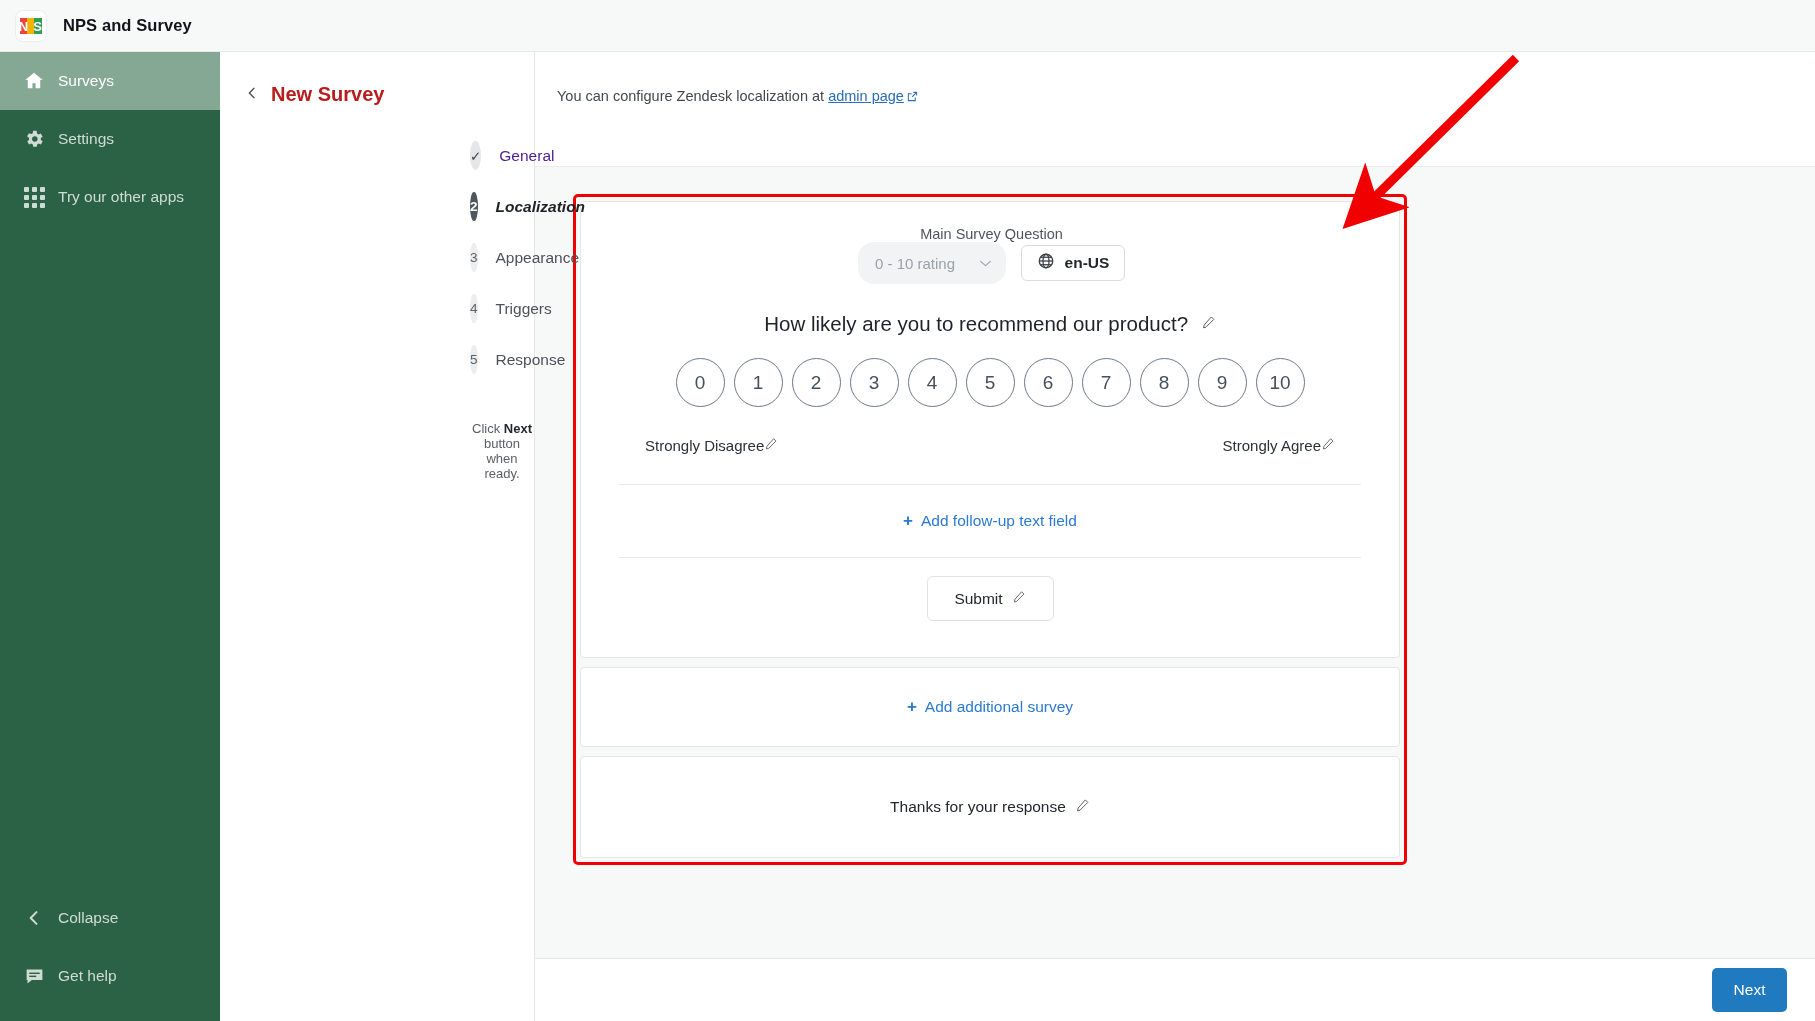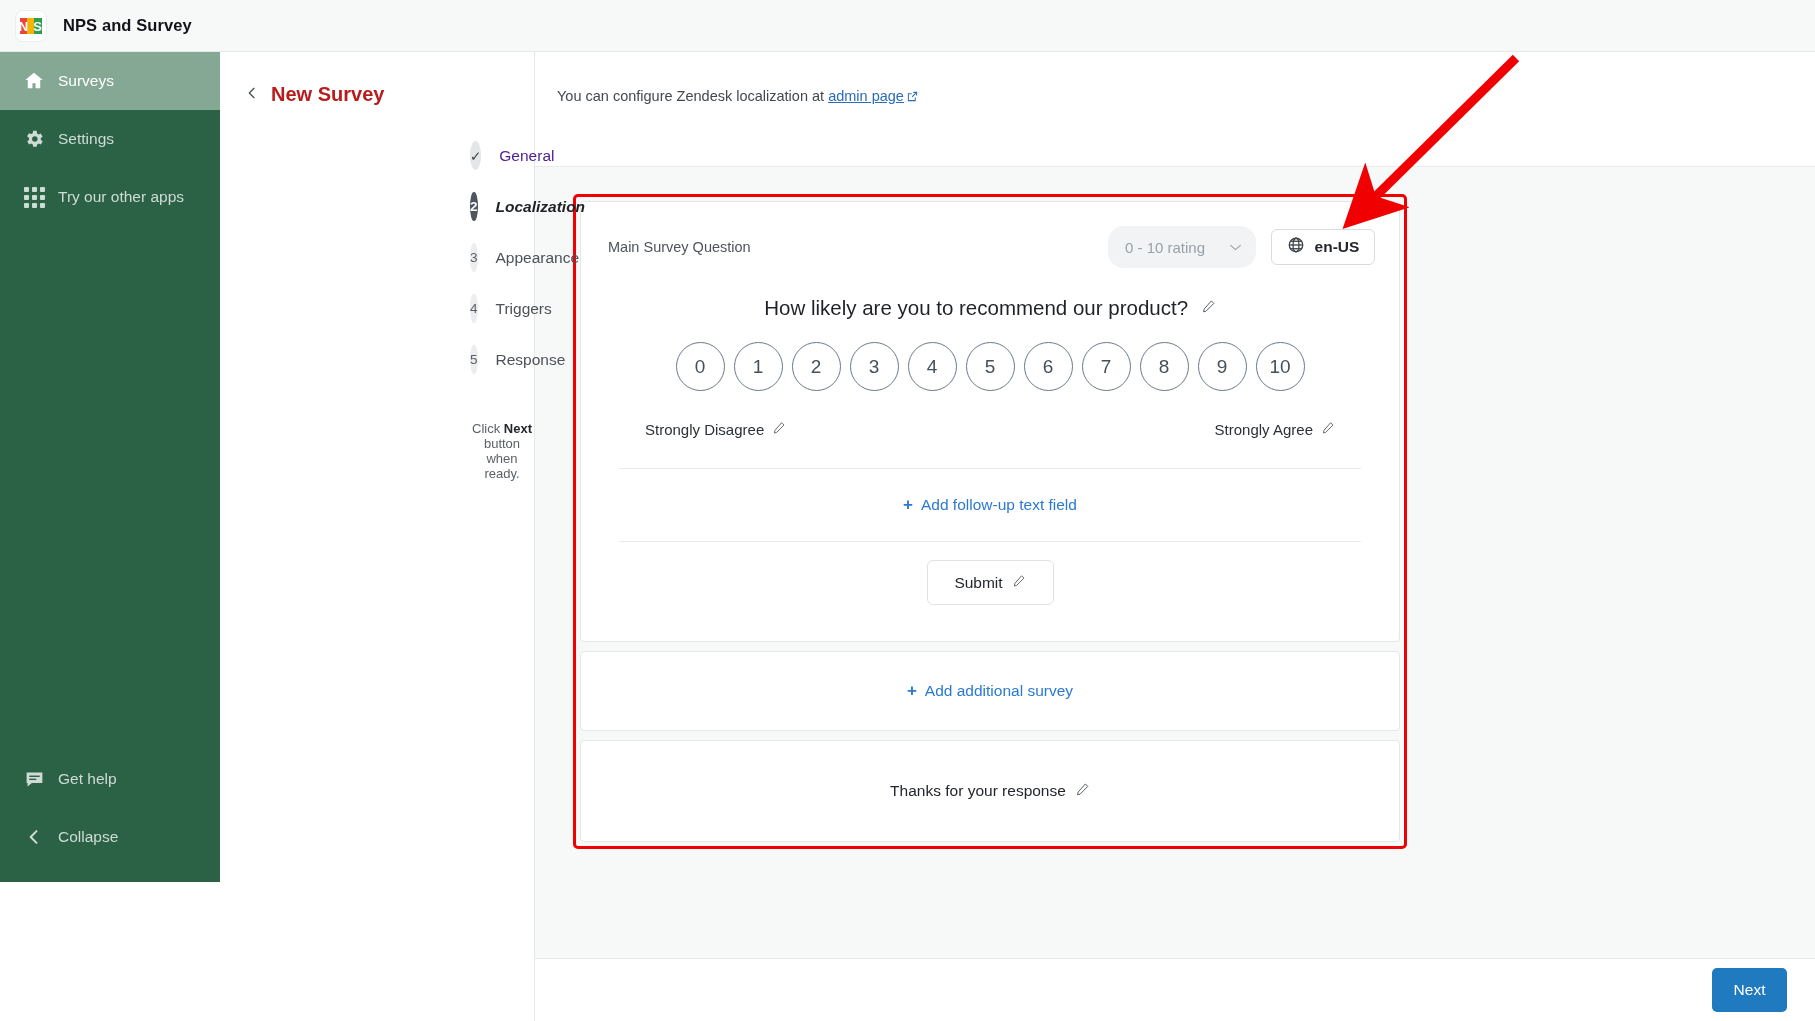--- a/index.html
+++ b/index.html
@@ -30,21 +30,21 @@
   .app-logo svg { display:block; }
   .app-title {
     margin-left: 17px;
     font-size: 16.5px; font-weight: 700; color: #13141a;
     letter-spacing: .1px;
   }
 
   
   .sidebar {
     position: absolute; top: 52px; left: 0;
-    width: 220px; height: 830px;
+    width: 220px; height: 969px;
     background: #2b6145;
     display: flex; flex-direction: column;
     z-index: 4;
   }
   .nav-item {
     height: 58px; display: flex; align-items: center;
     padding-left: 14px; cursor: pointer;
     color: #cfdcd4; font-size: 15.5px;
   }
   .nav-item.active { background: #85a894; color: #ffffff; }
@@ -135,20 +135,21 @@
   .panel {
     background: #ffffff;
     border: 1px solid #e4e6e8;
     border-radius: 4px;
   }
   .panel + .panel { margin-top: 9px; }
 
   .q-head {
     display: flex; align-items: center; justify-content: space-between;
     padding: 24px 24px 0 27px;
+    flex-direction: column;
   }
   .q-head-label { font-size: 14.5px; color: #4e545a; }
   .q-head-right { display: flex; align-items: center; gap: 15px; }
   .rating-select {
     background: #f1f3f4; border-radius: 16px;
     height: 42px; min-width: 148px;
     display: flex; align-items: center; justify-content: space-between;
     padding: 0 14px 0 17px;
     color: #9aa1a8; font-size: 15px; cursor: pointer;
   }
@@ -176,21 +177,21 @@
     border: 1.5px solid #6b7a89;
     display: flex; align-items: center; justify-content: center;
     font-size: 19px; color: #46505a; cursor: pointer;
   }
 
   .anchors {
     display: flex; justify-content: space-between;
     margin: 30px 64px 0 64px;
     font-size: 15px; color: #2b3137;
   }
-  .anchor { display: flex; align-items: flex-end; gap: 8px; }
+  .anchor { display: flex; align-items: flex-end; gap: 0; }
 
   .divider { height: 1px; background: #e8eaeb; margin: 30px 38px 0 38px; }
 
   .addrow {
     display: flex; align-items: center; justify-content: center;
     gap: 8px; height: 72px;
     color: #2b7ad1; font-size: 15.5px; cursor: pointer;
   }
   .addrow .plus { font-weight: 700; font-size: 17px; }
 
@@ -278,35 +279,35 @@
         </span>
     </span>
     <span class="nav-label">Try our other apps</span>
   </div>
 
   <div class="sidebar-spacer"></div>
 
   <div class="sidebar-bottom">
     <div class="nav-item">
       <span class="nav-ico">
+        <svg width="20" height="20" viewBox="0 0 24 24" fill="none" stroke="#cfdcd4" stroke-width="2.4" stroke-linecap="round" stroke-linejoin="round">
+            <polyline points="15 5 8 12 15 19"></polyline>
+          </svg>
+      </span>
+      <span class="nav-label">Collapse</span>
+    </div>
+    <div class="nav-item">
+      <span class="nav-ico">
         <svg width="21" height="21" viewBox="0 0 24 24" fill="#cfdcd4">
             <path d="M3 4h18v12H9l-5 4v-4H3z"></path>
             <rect x="6" y="7.5" width="12" height="1.6" fill="#2b6145"></rect>
             <rect x="6" y="11" width="8" height="1.6" fill="#2b6145"></rect>
           </svg>
       </span>
       <span class="nav-label">Get help</span>
-    </div>
-    <div class="nav-item">
-      <span class="nav-ico">
-        <svg width="20" height="20" viewBox="0 0 24 24" fill="none" stroke="#cfdcd4" stroke-width="2.4" stroke-linecap="round" stroke-linejoin="round">
-            <polyline points="15 5 8 12 15 19"></polyline>
-          </svg>
-      </span>
-      <span class="nav-label">Collapse</span>
     </div>
   </div>
 </div>
 
 <div class="wizard">
   <div class="wizard-head">
     <span class="back-chevron">
       <svg width="16" height="18" viewBox="0 0 24 24" fill="none" stroke="#4a5057" stroke-width="2" stroke-linecap="round" stroke-linejoin="round">
           <polyline points="15 5 8 12 15 19"></polyline>
         </svg>

